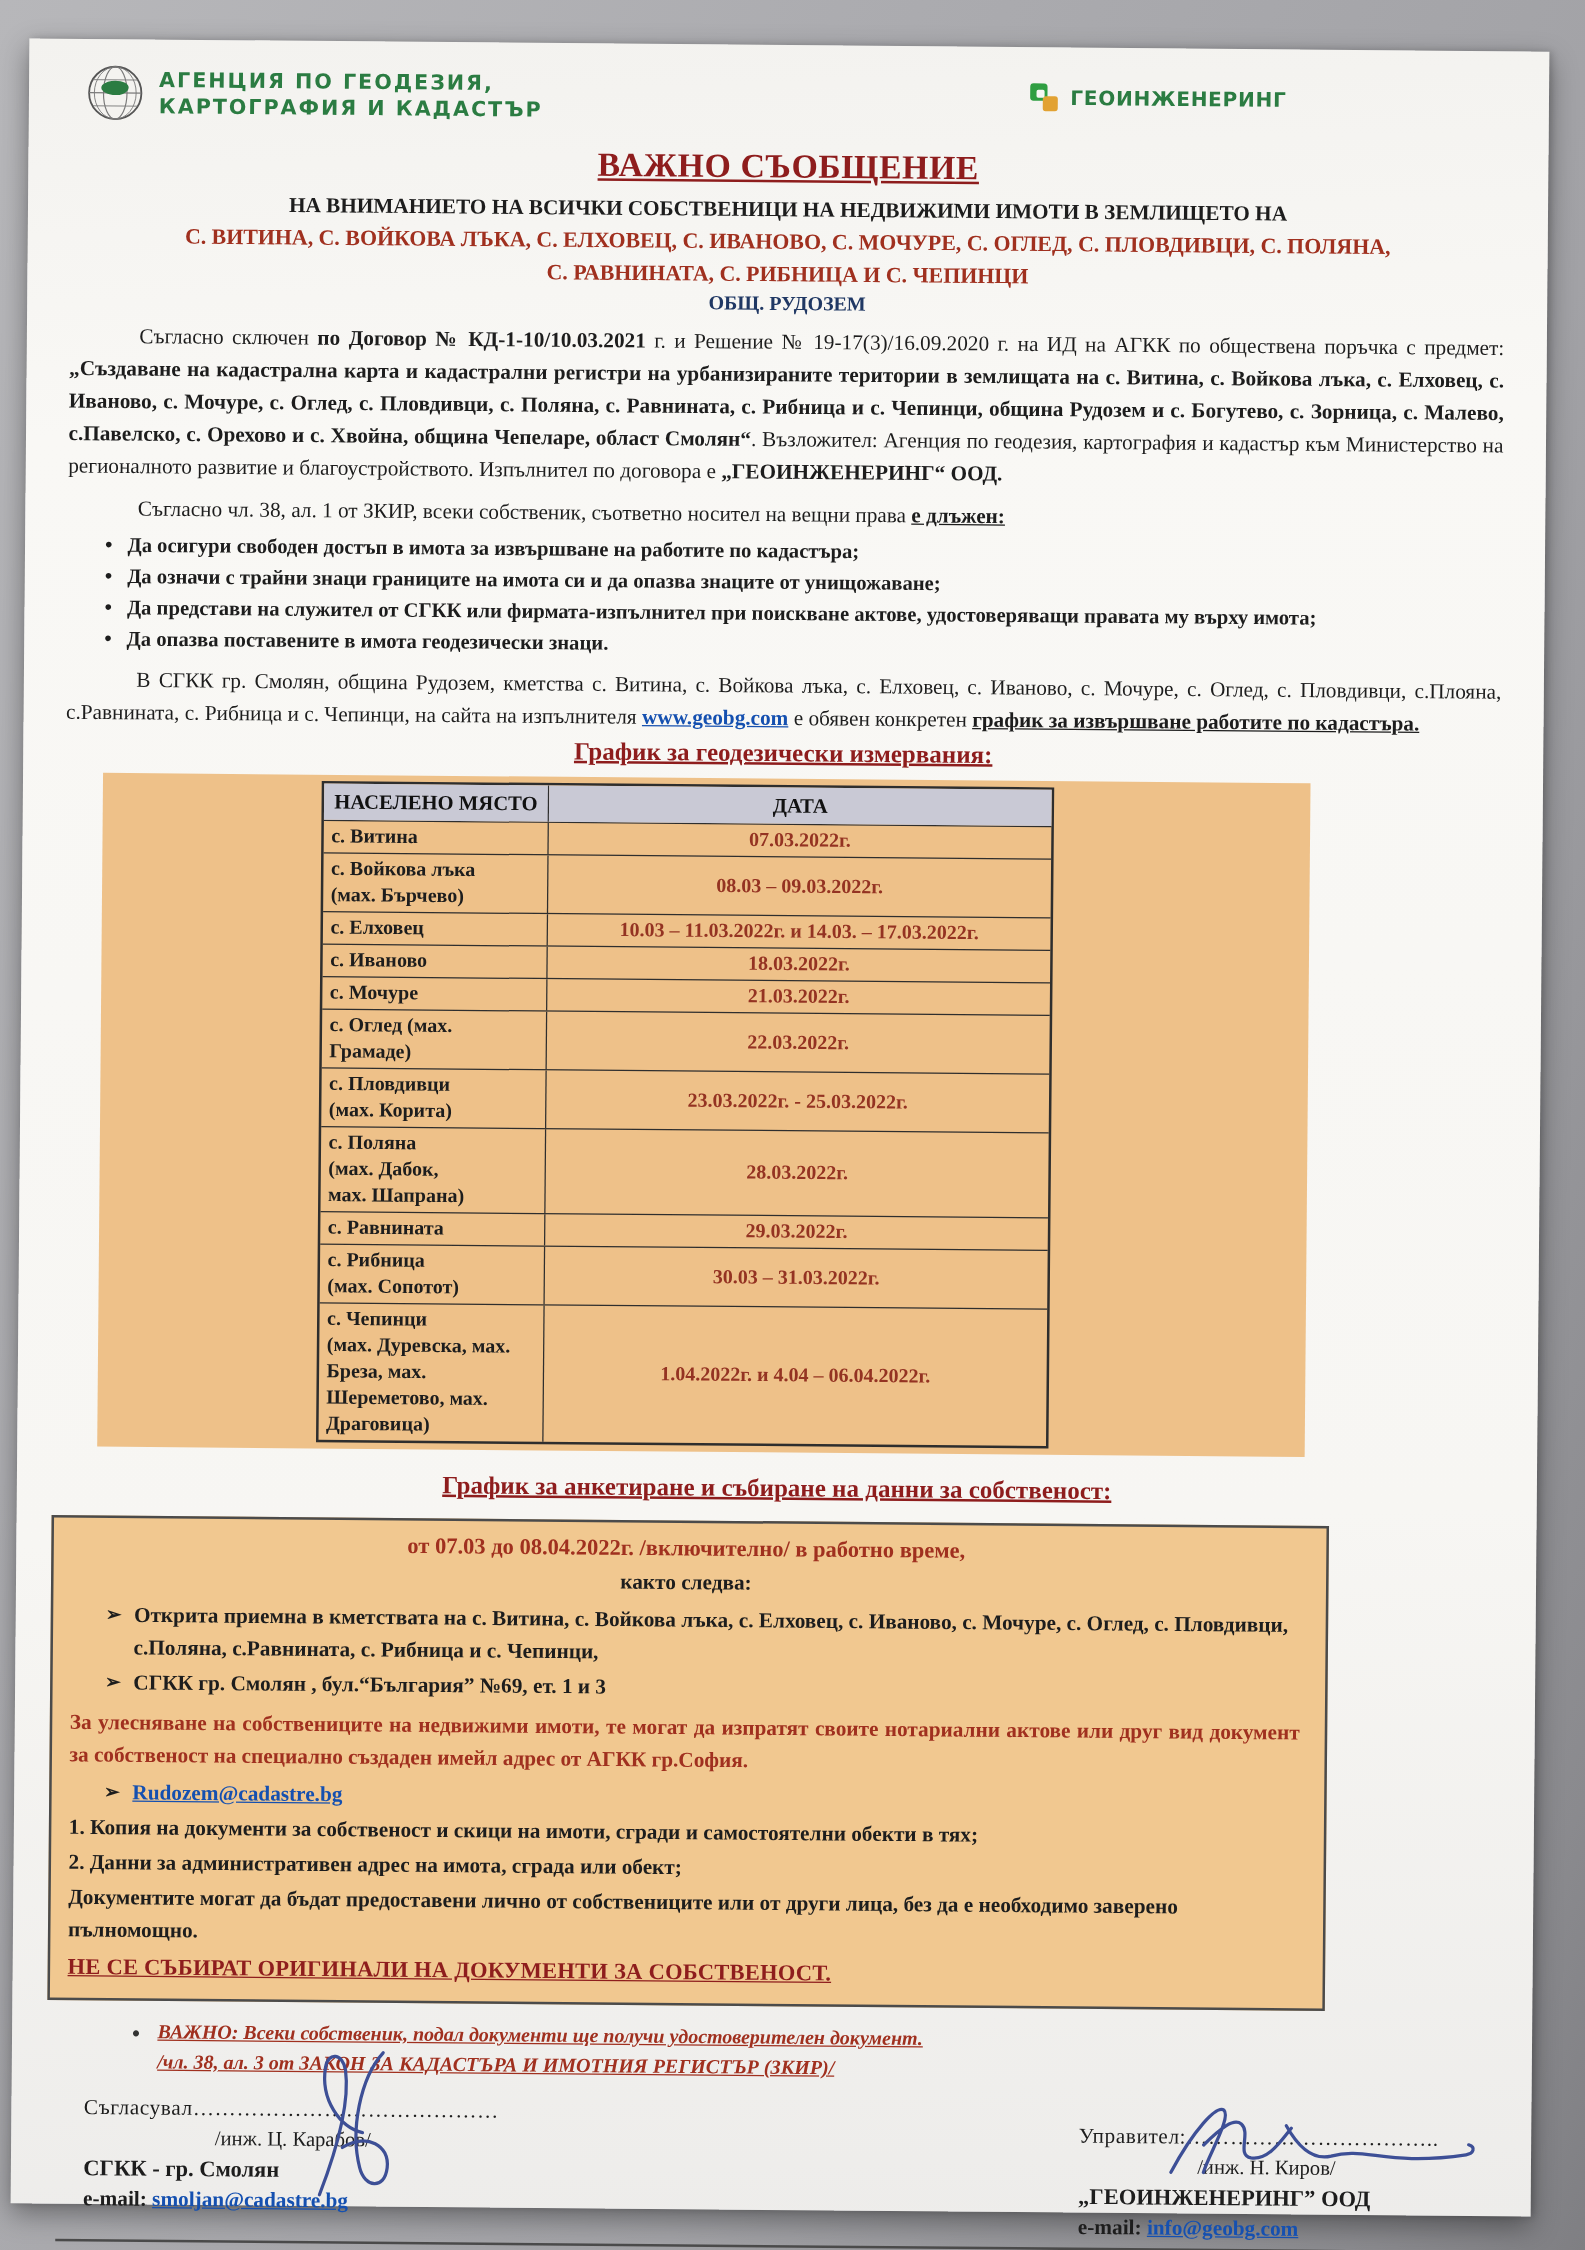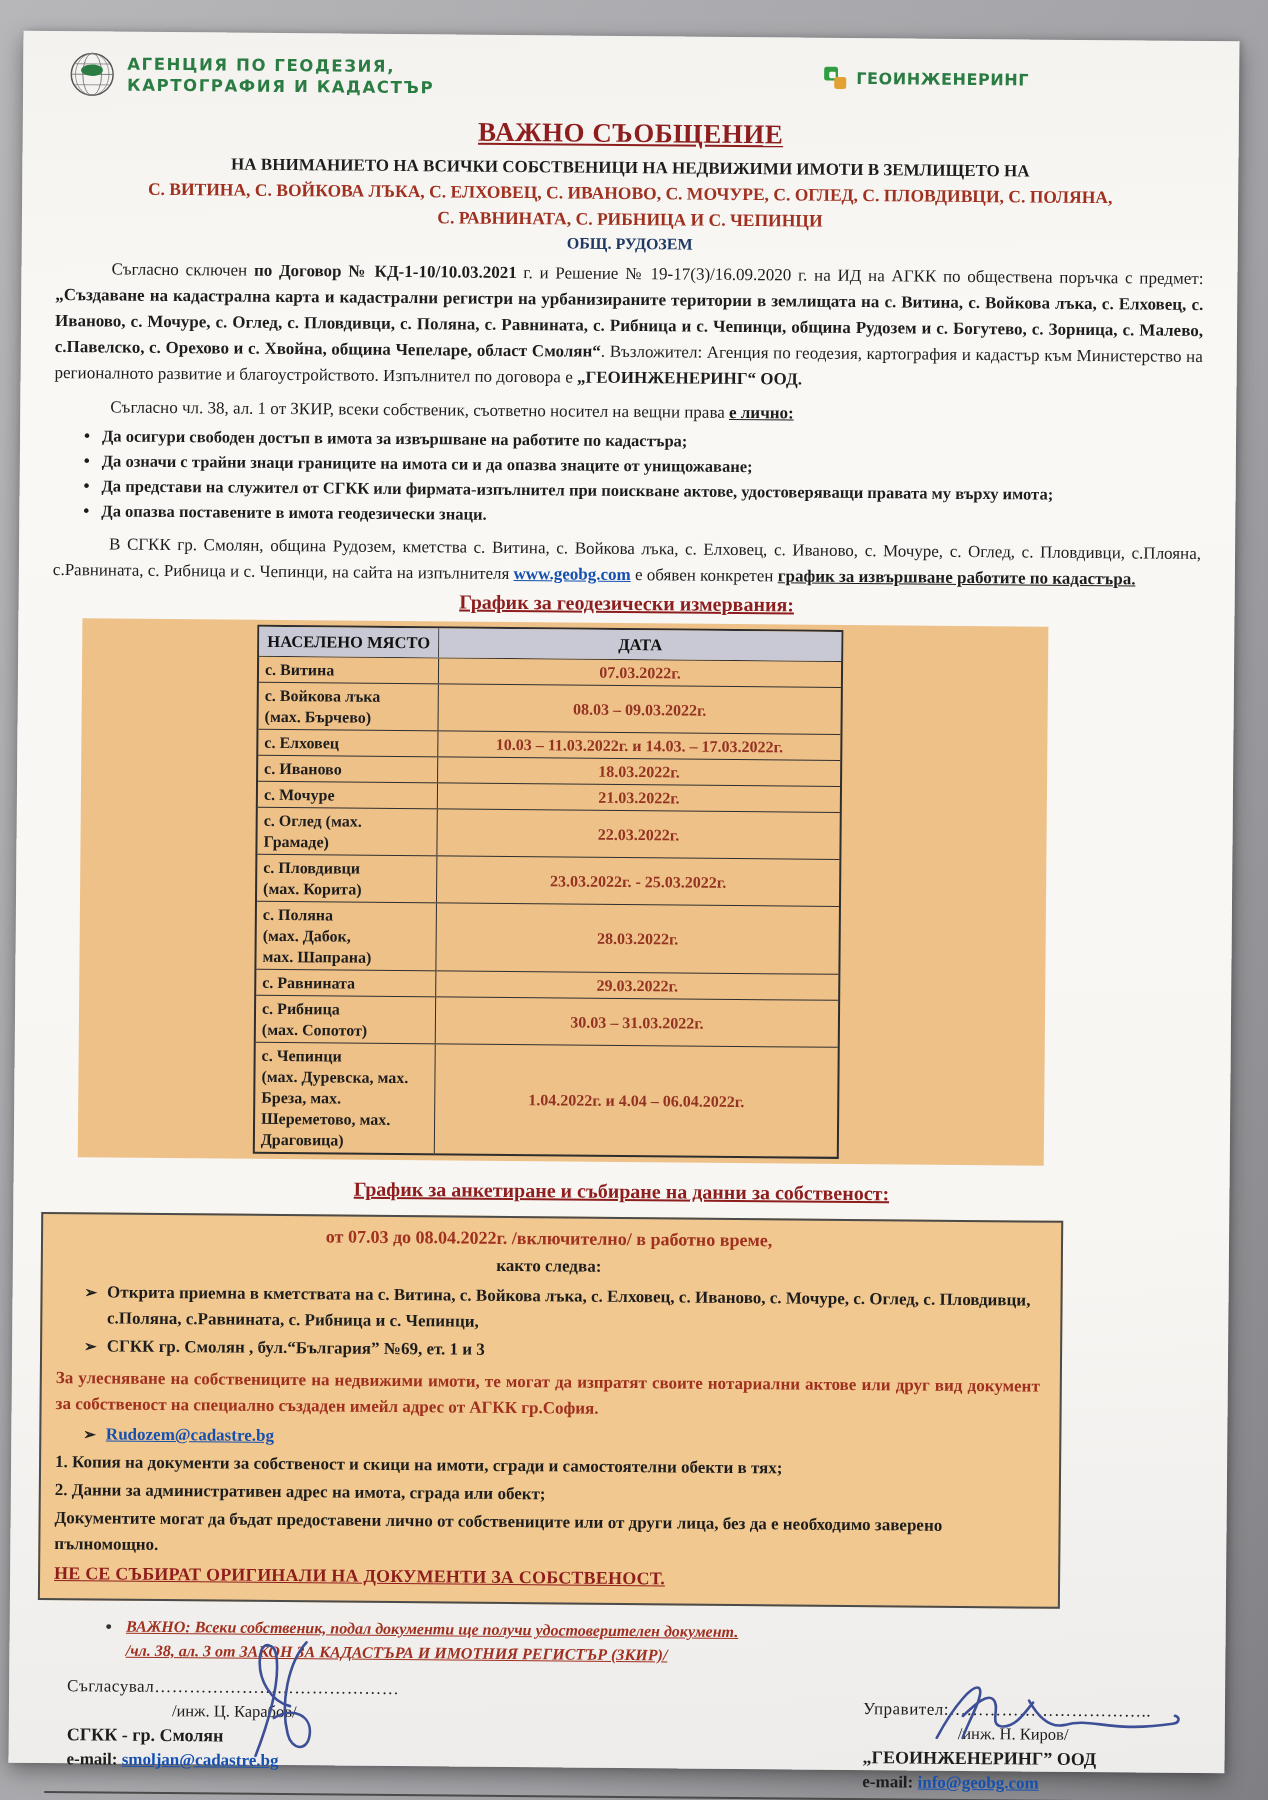--- a/index.html
+++ b/index.html
@@ -122,21 +122,21 @@
       </div>
     </div>
 
     <div class="title">ВАЖНО СЪОБЩЕНИЕ</div>
     <div class="sub1">НА ВНИМАНИЕТО НА ВСИЧКИ СОБСТВЕНИЦИ НА НЕДВИЖИМИ ИМОТИ В ЗЕМЛИЩЕТО НА</div>
     <div class="sub2">С. ВИТИНА, С. ВОЙКОВА ЛЪКА, С. ЕЛХОВЕЦ, С. ИВАНОВО, С. МОЧУРЕ, С. ОГЛЕД, С. ПЛОВДИВЦИ, С. ПОЛЯНА,</div>
     <div class="sub2">С. РАВНИНАТА, С. РИБНИЦА И С. ЧЕПИНЦИ</div>
     <div class="sub3">ОБЩ. РУДОЗЕМ</div>
 
     <p class="para indent"><span>Съгласно сключен </span><span class="b">по Договор № КД-1-10/10.03.2021</span><span> г. и Решение № 19-17(3)/16.09.2020 г. на ИД на АГКК по обществена поръчка с предмет: </span><span class="b">„Създаване на кадастрална карта и кадастрални регистри на урбанизираните територии в землищата на с. Витина, с. Войкова лъка, с. Елховец, с. Иваново, с. Мочуре, с. Оглед, с. Пловдивци, с. Поляна, с. Равнината, с. Рибница и с. Чепинци, община Рудозем и с. Богутево, с. Зорница, с. Малево, с.Павелско, с. Орехово и с. Хвойна, община Чепеларе, област Смолян“</span><span>. Възложител: Агенция по геодезия, картография и кадастър към Министерство на регионалното развитие и благоустройството. Изпълнител по договора е </span><span class="b">„ГЕОИНЖЕНЕРИНГ“ ООД.</span></p>
-    <p class="para indent"><span>Съгласно чл. 38, ал. 1  от ЗКИР, всеки собственик, съответно носител на вещни права </span><span class="b u">е лично:</span></p>
+    <p class="para indent"><span>Съгласно чл. 38, ал. 1  от ЗКИР, всеки собственик, съответно носител на вещни права </span><span class="b u">е длъжен:</span></p>
 
     <div class="blist">
         <div class="li">
           <span class="marker">•</span>
           <span class="li-text">Да осигури свободен достъп в имота за извършване на работите по кадастъра;</span>
         </div>
         <div class="li">
           <span class="marker">•</span>
           <span class="li-text">Да означи с трайни знаци границите на имота си и да опазва знаците от унищожаване;</span>
         </div>

